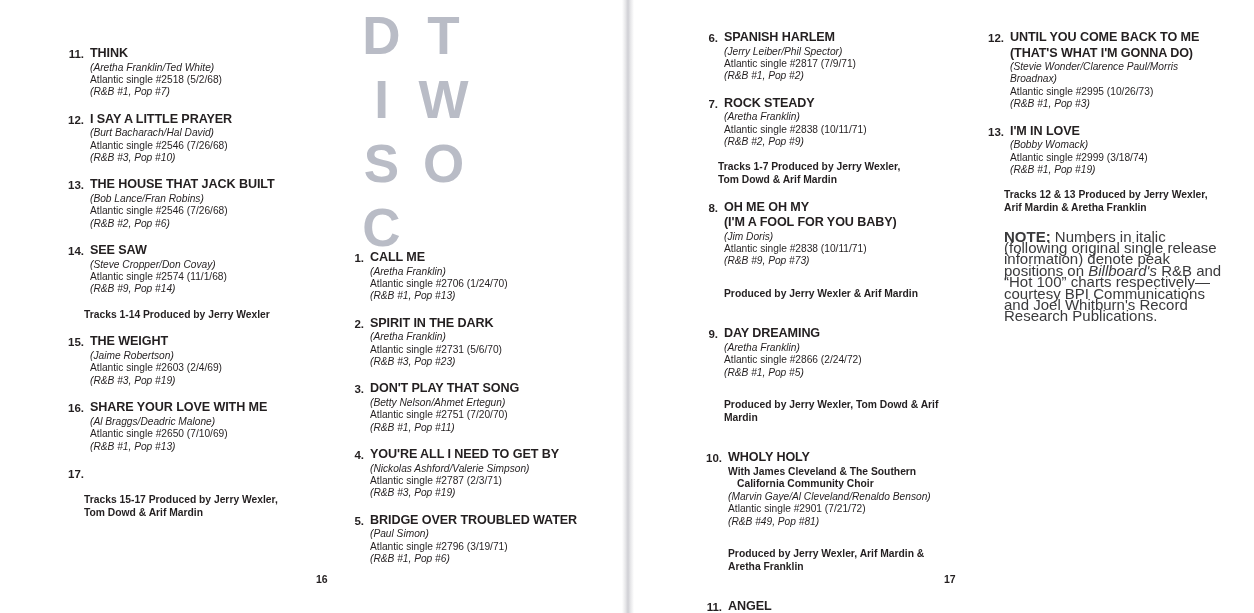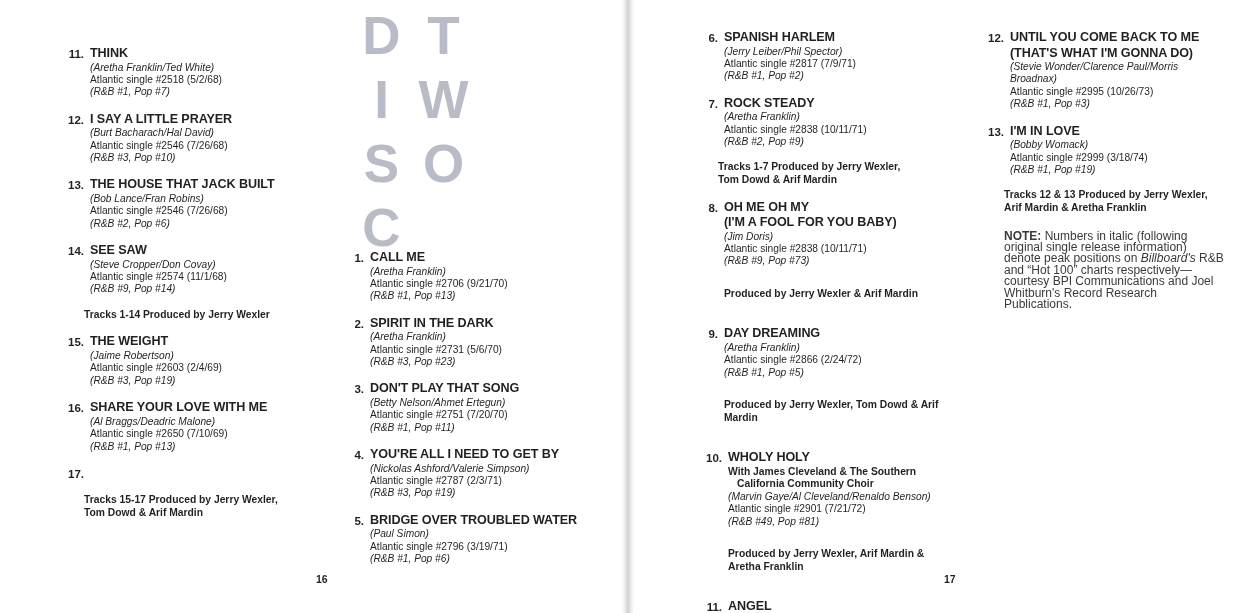--- a/index.html
+++ b/index.html
@@ -93,21 +93,21 @@
 
   .withline {
     font-size: 10.3px;
     font-weight: bold;
     line-height: 12.6px;
     margin: 0;
   }
   .withline.indent { padding-left: 9px; }
 
   .footnote {
-    font-size: 12px;
+    font-size: 15px;
     line-height: 11.4px;
     color: #3a3a3c;
     margin-top: 16px;
   }
   .footnote .lead { font-weight: bold; }
   .footnote .ital { font-style: italic; }
 
   .folio {
     position: absolute;
     bottom: 28px;
@@ -224,21 +224,21 @@
 Tom Dowd &amp; Arif Mardin</p>
     </div>
 
     <div class="col" style="left:338px; top:250px; width:250px;">
 
       <div class="entry">
         <div class="num">1.</div>
         <div class="body">
           <p class="title">CALL ME</p>
           <p class="cred">(Aretha Franklin)</p>
-          <p class="sub">Atlantic single #2706 (9/21/70)</p>
+          <p class="sub">Atlantic single #2706 (1/24/70)</p>
           <p class="cred">(R&amp;B #1, Pop #13)</p>
         </div>
       </div>
 
       <div class="entry">
         <div class="num">2.</div>
         <div class="body">
           <p class="title">SPIRIT IN THE DARK</p>
           <p class="cred">(Aretha Franklin)</p>
           <p class="sub">Atlantic single #2731 (5/6/70)</p>

